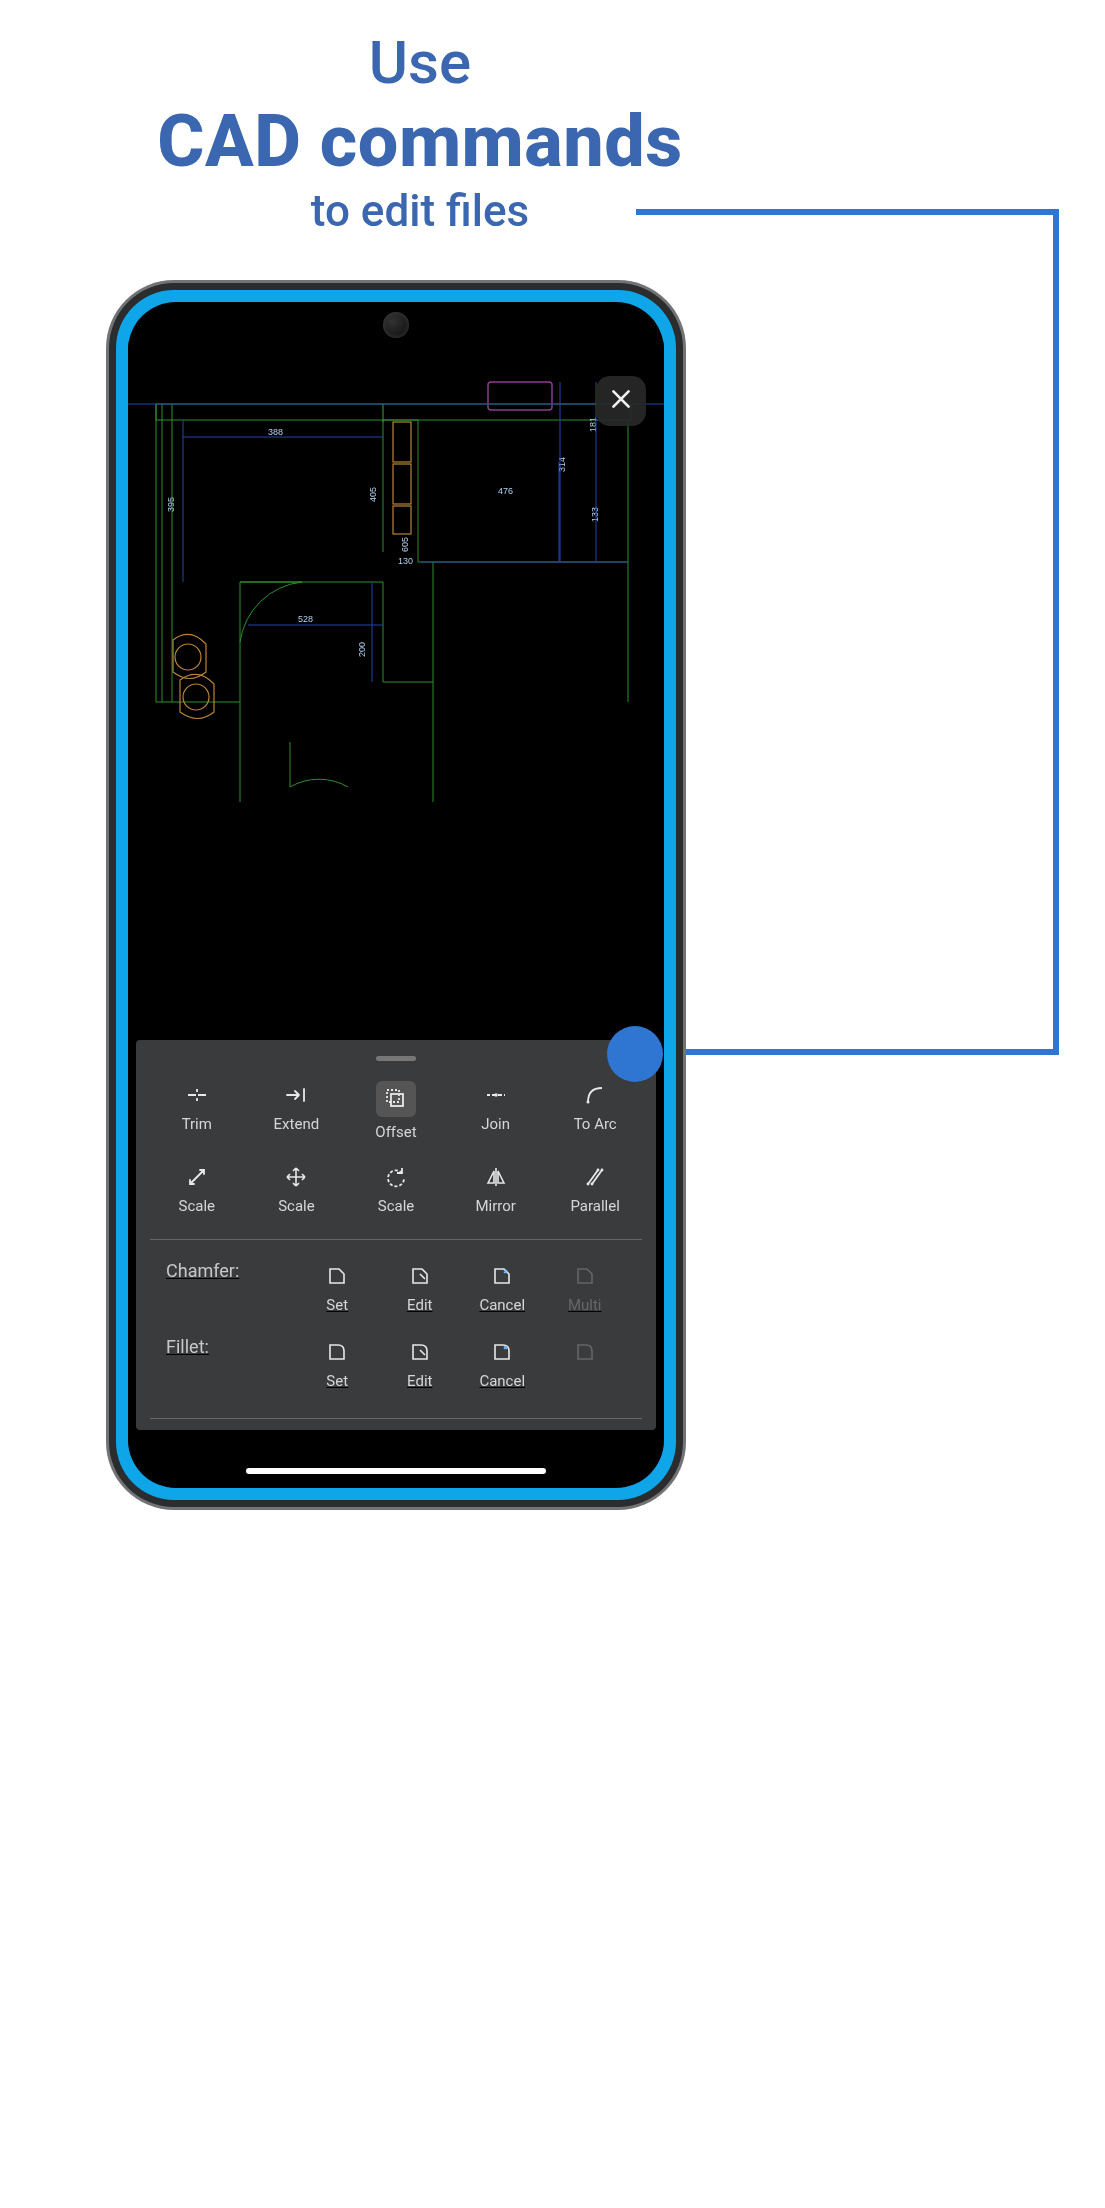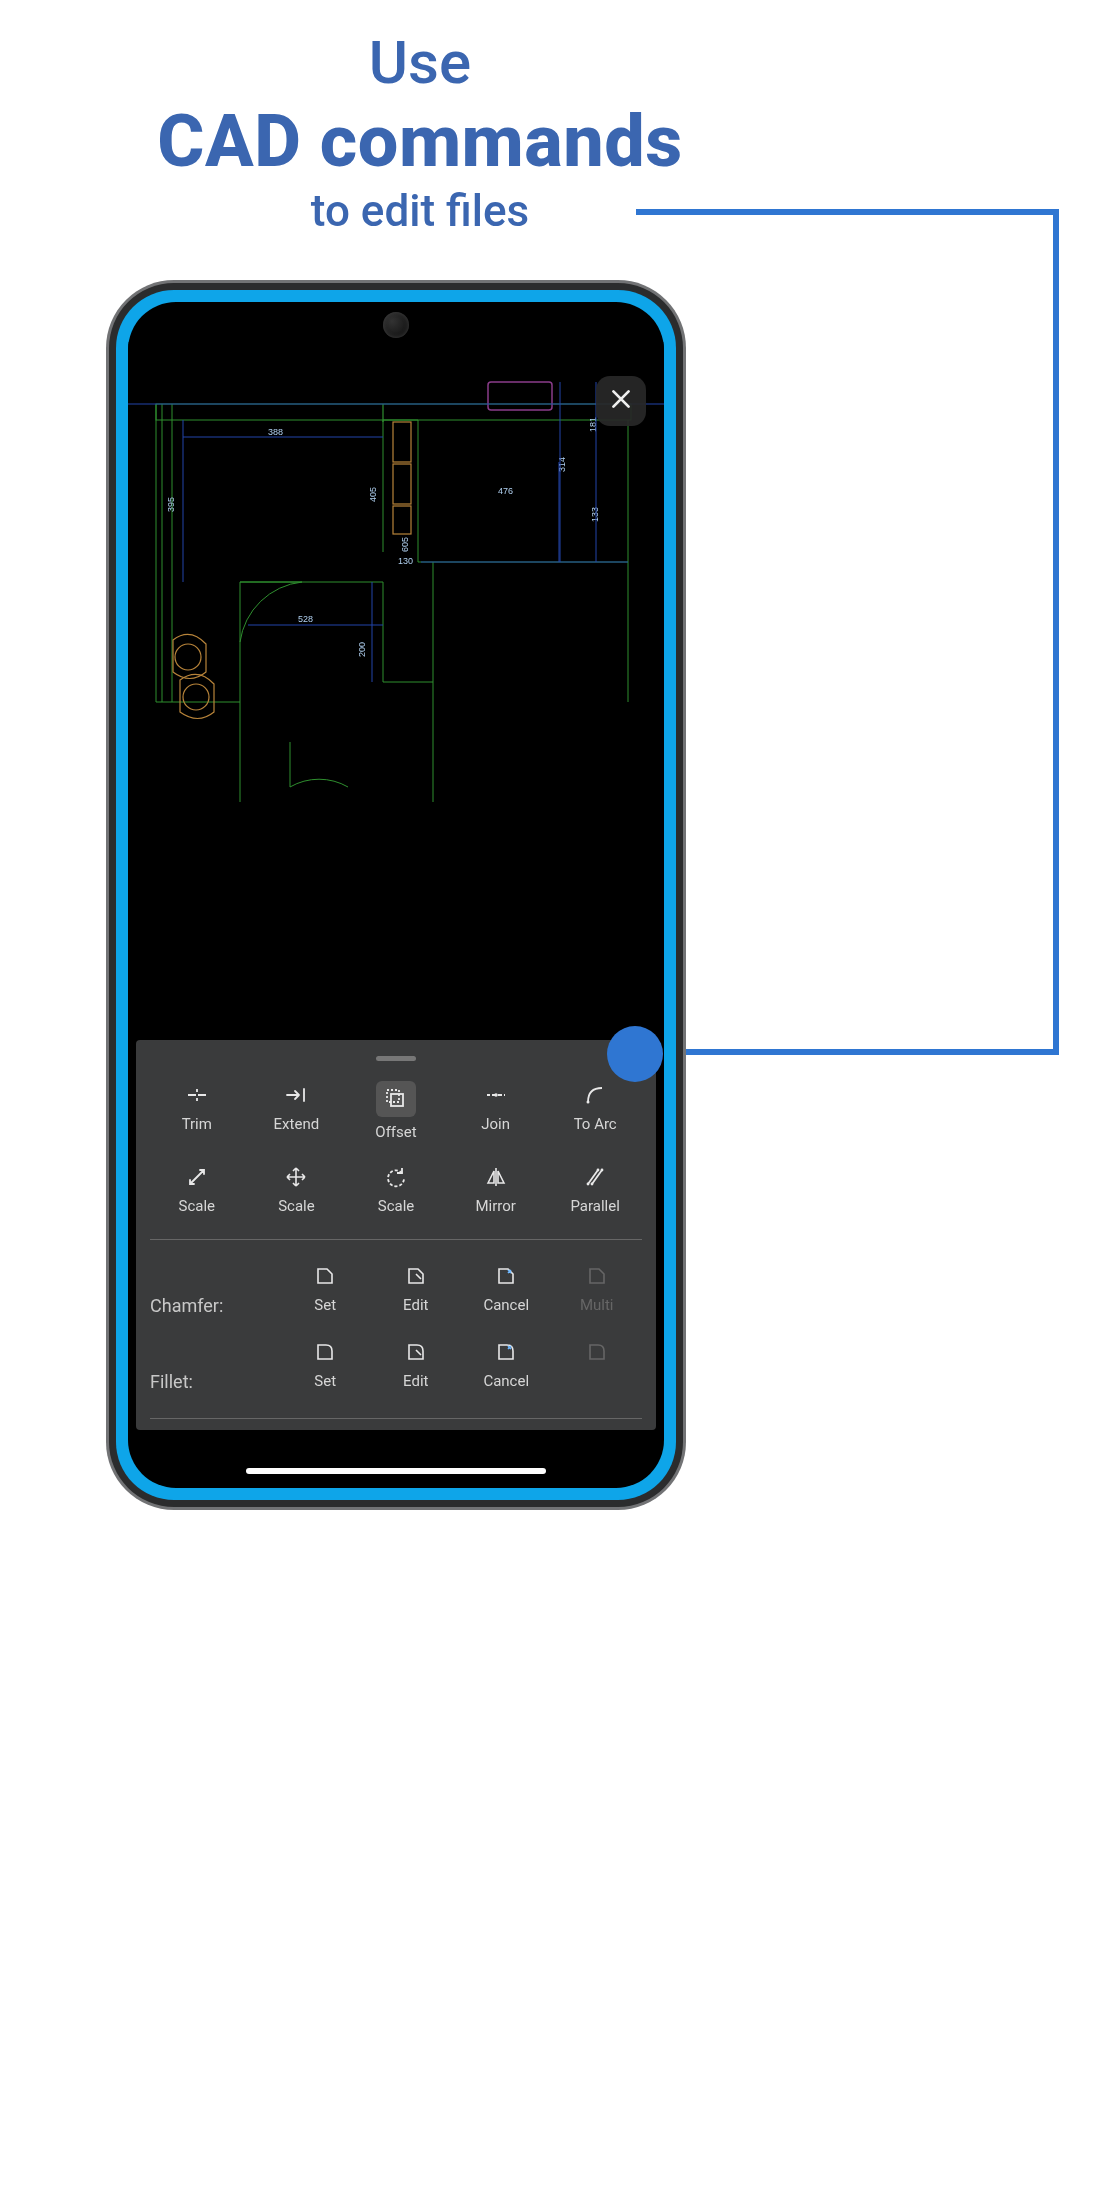--- a/index.html
+++ b/index.html
@@ -43,21 +43,21 @@
 
   .tool-grid { display: grid; grid-template-columns: repeat(5, 1fr); gap: 18px 6px; }
   .tool { display: flex; flex-direction: column; align-items: center; gap: 6px; cursor: pointer; padding: 2px 0; }
   .tool .ico { width: 28px; height: 28px; display: flex; align-items: center; justify-content: center; color: #e8e8e8; }
   .tool .lbl { font-size: 15px; color: #d6d6d6; font-weight: 400; }
   .tool.selected .ico { background: #555; border-radius: 6px; width: 40px; height: 36px; }
   .tool svg { width: 24px; height: 24px; }
 
   .divider { height: 1px; background: #666; margin: 10px 0 4px; }
 
-  .sub-row { display: flex; align-items: flex-end; margin: 4px 0; }
+  .sub-row { display: flex; align-items: flex-start; margin: 4px 16px; text-decoration: underline; }
   .sub-row .row-label { width: 130px; font-size: 18px; color: #c8c8c8; }
   .sub-row .sub-tools { flex: 1; display: grid; grid-template-columns: repeat(4, 1fr); }
   .sub-row .tool.disabled .ico, .sub-row .tool.disabled .lbl { color: #666; }
   .sub-row .tool.disabled { cursor: default; }
 
   .constraint-row { display: flex; align-items: center; margin-top: 6px; }
   .constraint-row .row-label { width: 160px; font-size: 18px; color: #c8c8c8; }
   .constraint-row .con-tools { flex: 1; display: grid; grid-template-columns: repeat(2, 1fr); }
 
   

